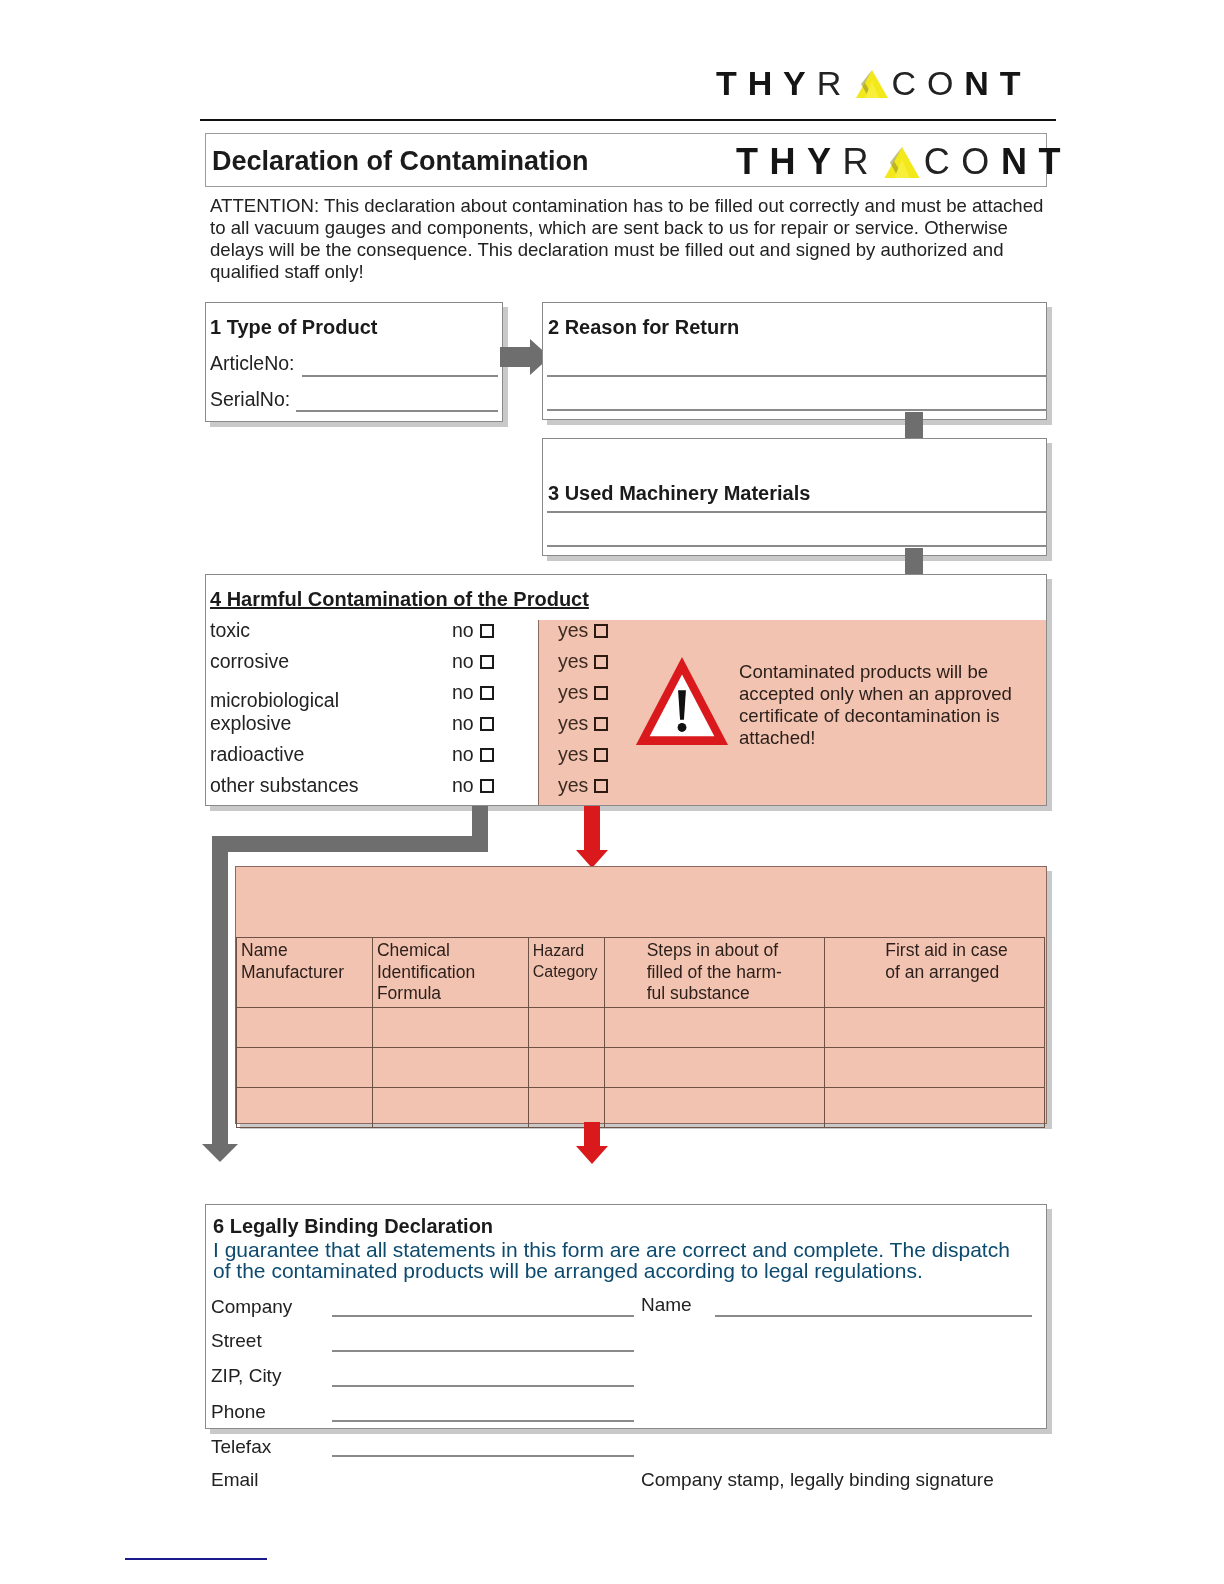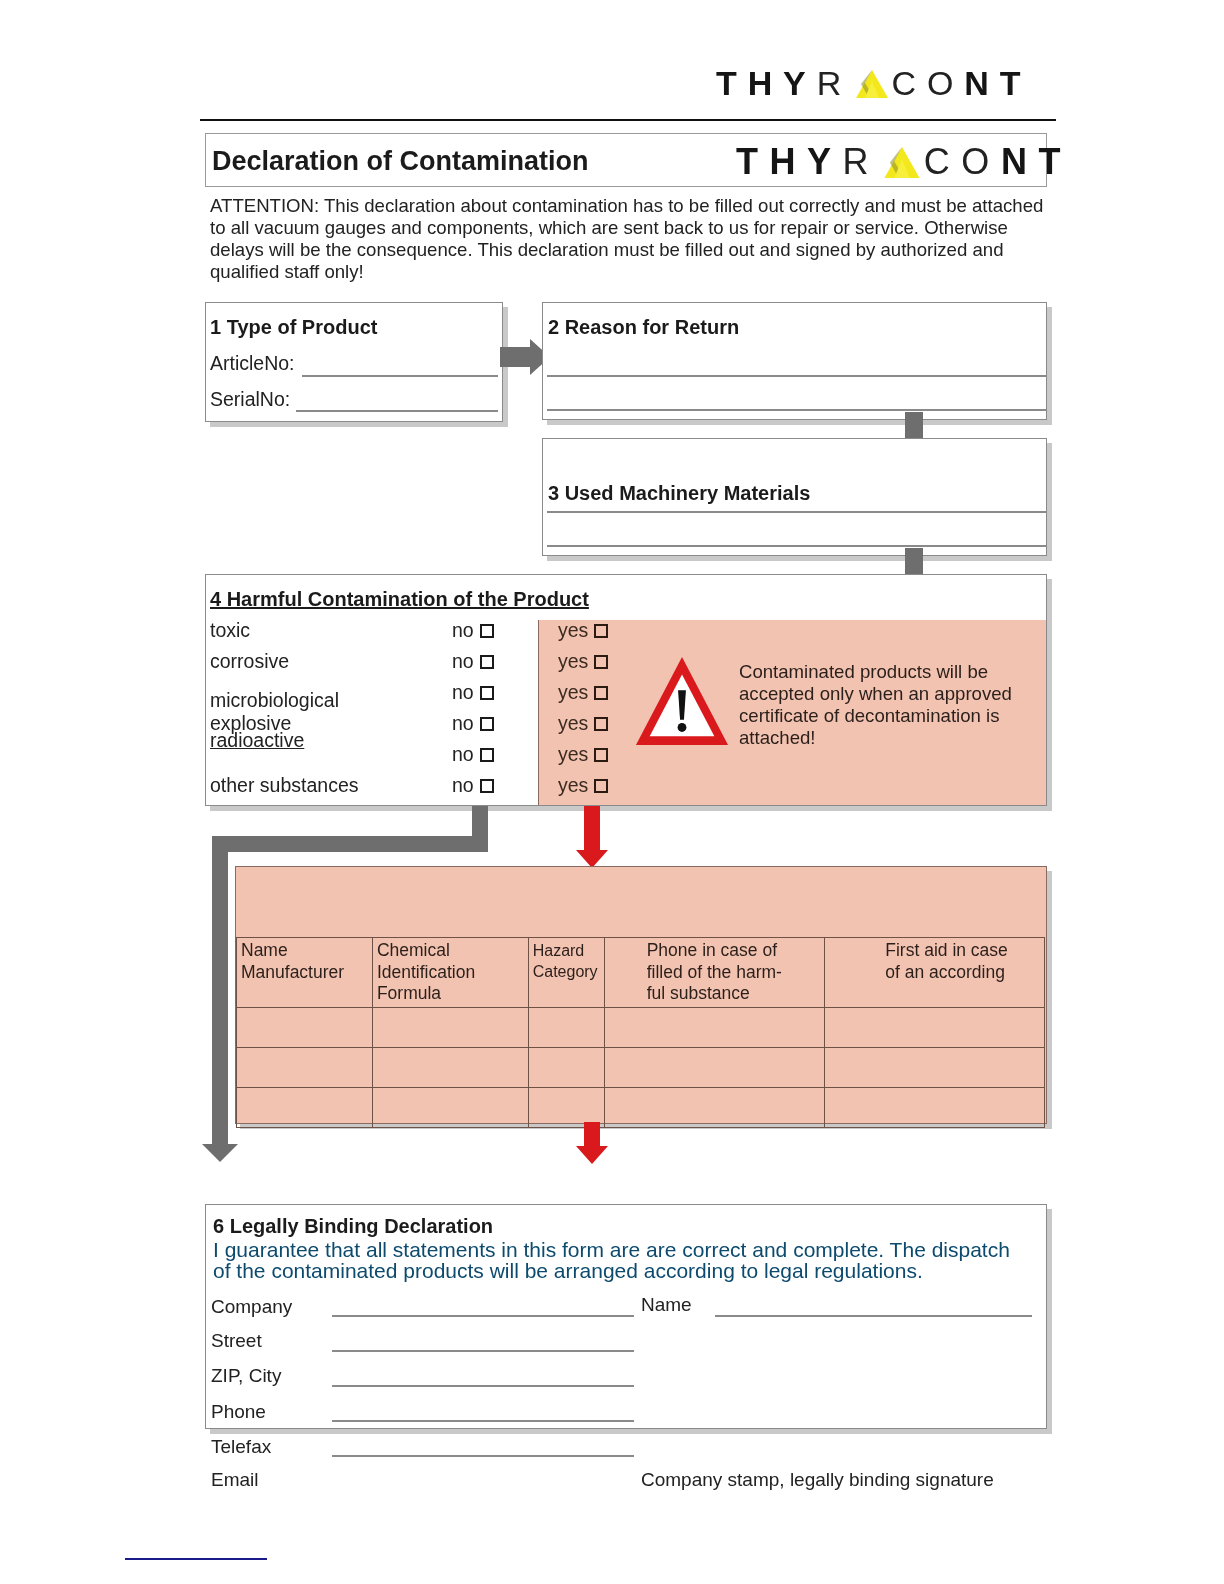--- a/index.html
+++ b/index.html
@@ -130,21 +130,21 @@
 </svg>
 
 <div class="box" id="s4">
   <div class="sec-title" style="left:4px;top:13px;text-decoration:underline;">4 Harmful Contamination of the Product</div>
   <div id="s4-pink"></div>
 
   <div class="row-label" style="top:44px;">toxic</div>
   <div class="row-label" style="top:75px;">corrosive</div>
   <div class="row-label" style="top:114px;">microbiological</div>
   <div class="row-label" style="top:137px;">explosive</div>
-  <div class="row-label" style="top:154px;text-decoration:underline;">radioactive</div>
+  <div class="row-label" style="top:168px;">radioactive</div>
   <div class="row-label" style="top:199px;">other substances</div>
 
   <div class="no-opt" style="top:44px;">
       <span>no</span>
       <span class="chk"></span>
     </div>
   <div class="no-opt" style="top:75px;">
       <span>no</span>
       <span class="chk"></span>
     </div>
@@ -214,22 +214,22 @@
         <col style="width:156px">
         <col style="width:76px">
         <col style="width:221px">
         <col style="width:220px">
     </colgroup>
     <tbody>
         <tr>
       <th><span>Name</span><br><span>Manufacturer</span></th>
       <th><span>Chemical</span><br><span>Identification</span><br><span>Formula</span></th>
       <th class="sm"><span>Hazard</span><br><span>Category</span></th>
-      <th class="ctr"><span>Phone in case of</span><br><span>filled of the harm-</span><br><span>ful substance</span></th>
-      <th class="ctr2"><span>First aid in case</span><br><span>of an according</span></th>
+      <th class="ctr"><span>Steps in about of</span><br><span>filled of the harm-</span><br><span>ful substance</span></th>
+      <th class="ctr2"><span>First aid in case</span><br><span>of an arranged</span></th>
     </tr>
     <tr>
       <td></td>
       <td></td>
       <td></td>
       <td></td>
       <td></td>
     </tr>
     <tr>
       <td></td>

